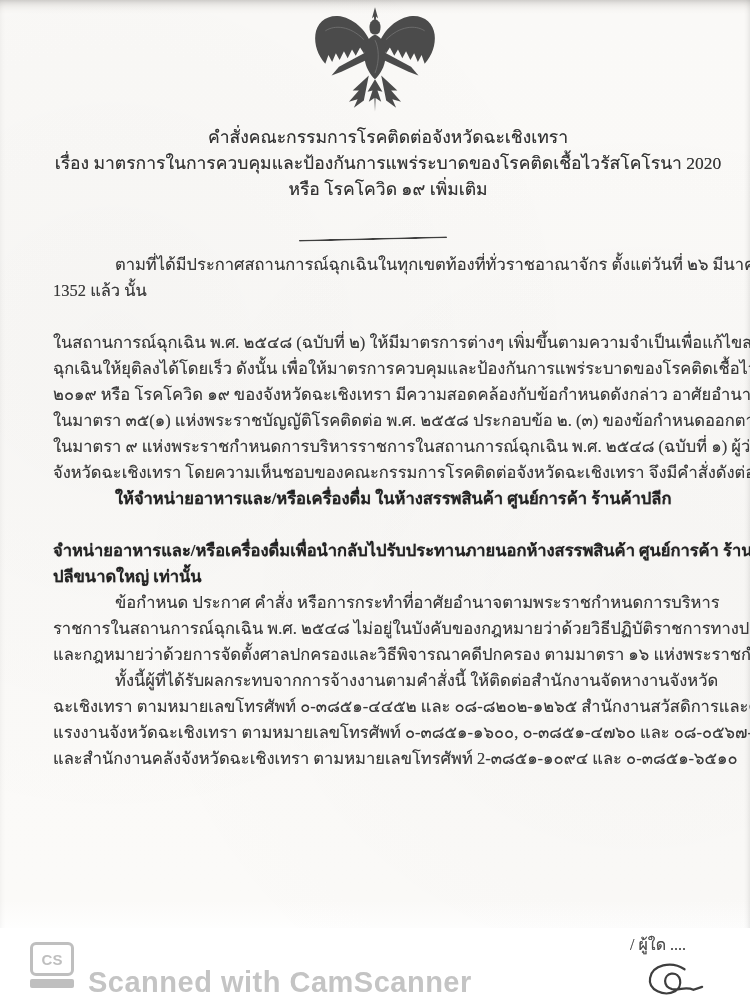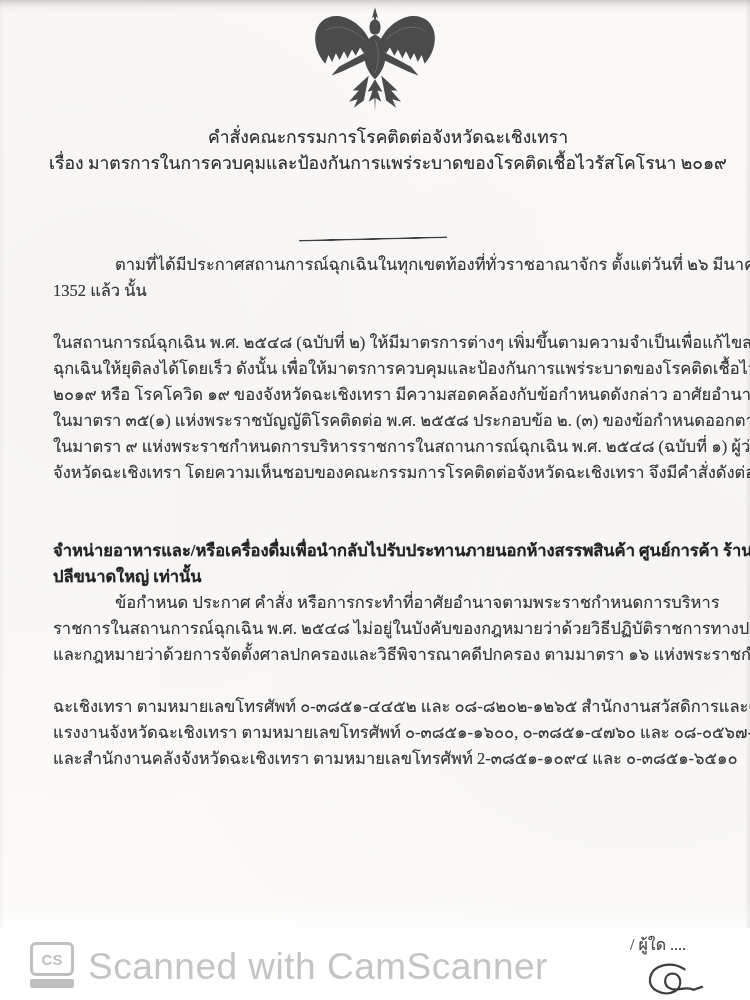--- a/index.html
+++ b/index.html
@@ -30,23 +30,23 @@
   .p1{margin-bottom:11px;}
   .p2{margin-bottom:21px;}
   .p3{margin-bottom:21px;font-weight:700;color:#232323;text-shadow:0 0 0.8px rgba(30,30,30,0.6);}
   .p4{margin-bottom:16px;}
   .scanbar{position:absolute;left:0;bottom:0;width:750px;height:72px;background:#ffffff;}
   .cs-icon{position:absolute;left:30px;top:942px;width:48px;height:46px;}
   .cs-box{width:38px;height:28px;border:3px solid #bfbfbf;border-radius:6px;
     display:flex;align-items:center;justify-content:center;
     font-family:Liberation Sans, sans-serif;font-weight:700;font-size:15px;color:#bfbfbf;}
   .cs-tray{width:44px;height:9px;background:#bfbfbf;border-radius:2px;margin-top:3px;}
-  .scan-text{position:absolute;left:88px;top:946px;
-    font-family:"Liberation Sans",sans-serif;font-size:37px;color:#c4c4c4;
-    letter-spacing:0.5px;white-space:nowrap;}
+  .scan-text{position:absolute;left:88px;top:966px;
+    font-family:"Liberation Sans",sans-serif;font-size:29px;color:#c4c4c4;
+    letter-spacing:0.5px;white-space:nowrap;font-weight:bold;}
   .annotation{position:absolute;left:630px;top:932px;width:115px;color:#4a4a4a;}
   .annotation .note-text{font-size:16px;white-space:nowrap;text-shadow:0 0 0.5px rgba(60,60,60,0.5);}
   .signature{margin-top:2px;margin-left:8px;width:74px;height:44px;}
 </style>
 </head>
 <body>
 
 <div class="canvas">
 
   <div class="emblem">
@@ -66,52 +66,53 @@
       <g stroke="#8a8a8a" stroke-width="1.2" fill="none" opacity="0.7">
         <path d="M30 40 C 45 30 70 32 92 54"></path>
         <path d="M190 40 C 175 30 150 32 128 54"></path>
         <path d="M110 55 C 116 66 118 88 110 108"></path>
       </g>
     </svg>
   </div>
 
   <div class="doc-header">
     <div class="h-line">คำสั่งคณะกรรมการโรคติดต่อจังหวัดฉะเชิงเทรา</div>
-    <div class="h-line">เรื่อง มาตรการในการควบคุมและป้องกันการแพร่ระบาดของโรคติดเชื้อไวรัสโคโรนา ๒๐๑๙</div>
+    <div class="h-line">เรื่อง มาตรการในการควบคุมและป้องกันการแพร่ระบาดของโรคติดเชื้อไวรัสโคโรนา 2020</div>
+    <div class="h-line">หรือ โรคโควิด ๑๙ เพิ่มเติม</div>
   </div>
 
   <div class="divider"></div>
 
   <div class="content">
     <p class="p1">
       <span class="line indent">ตามที่ได้มีประกาศสถานการณ์ฉุกเฉินในทุกเขตท้องที่ทั่วราชอาณาจักร ตั้งแต่วันที่ ๒๖ มีนาคม</span><br>
       <span class="line">1352 แล้ว นั้น</span>
     </p>
     <p class="p2">
       <br>
       <span class="line">ในสถานการณ์ฉุกเฉิน พ.ศ. ๒๕๔๘ (ฉบับที่ ๒) ให้มีมาตรการต่างๆ เพิ่มขึ้นตามความจำเป็นเพื่อแก้ไขสถานการณ์</span><br>
       <span class="line">ฉุกเฉินให้ยุติลงได้โดยเร็ว ดังนั้น เพื่อให้มาตรการควบคุมและป้องกันการแพร่ระบาดของโรคติดเชื้อไวรัสโคโรนา</span><br>
       <span class="line">๒๐๑๙ หรือ โรคโควิด ๑๙ ของจังหวัดฉะเชิงเทรา มีความสอดคล้องกับข้อกำหนดดังกล่าว อาศัยอำนาจตามความ</span><br>
       <span class="line">ในมาตรา ๓๕(๑) แห่งพระราชบัญญัติโรคติดต่อ พ.ศ. ๒๕๕๘ ประกอบข้อ ๒. (๓) ของข้อกำหนดออกตามความ</span><br>
       <span class="line">ในมาตรา ๙ แห่งพระราชกำหนดการบริหารราชการในสถานการณ์ฉุกเฉิน พ.ศ. ๒๕๔๘ (ฉบับที่ ๑) ผู้ว่าราชการ</span><br>
       <span class="line">จังหวัดฉะเชิงเทรา โดยความเห็นชอบของคณะกรรมการโรคติดต่อจังหวัดฉะเชิงเทรา จึงมีคำสั่งดังต่อไปนี้</span>
     </p>
     <p class="p3">
-      <br>
+      <span class="line indent">ให้จำหน่ายอาหารและ/หรือเครื่องดื่ม ในห้างสรรพสินค้า ศูนย์การค้า ร้านค้าปลีก</span><br>
       <br>
       <span class="line">จำหน่ายอาหารและ/หรือเครื่องดื่มเพื่อนำกลับไปรับประทานภายนอกห้างสรรพสินค้า ศูนย์การค้า ร้านค้า</span><br>
       <span class="line">ปลีขนาดใหญ่ เท่านั้น</span>
     </p>
     <p class="p4">
       <span class="line indent">ข้อกำหนด ประกาศ คำสั่ง หรือการกระทำที่อาศัยอำนาจตามพระราชกำหนดการบริหาร</span><br>
       <span class="line">ราชการในสถานการณ์ฉุกเฉิน พ.ศ. ๒๕๔๘ ไม่อยู่ในบังคับของกฎหมายว่าด้วยวิธีปฏิบัติราชการทางปกครอง</span><br>
       <span class="line">และกฎหมายว่าด้วยการจัดตั้งศาลปกครองและวิธีพิจารณาคดีปกครอง ตามมาตรา ๑๖ แห่งพระราชกำหนด</span><br>
     </p>
     <p class="p5">
-      <br>
+      <span class="line indent">ทั้งนี้ผู้ที่ได้รับผลกระทบจากการจ้างงานตามคำสั่งนี้ ให้ติดต่อสำนักงานจัดหางานจังหวัด</span><br>
       <span class="line">ฉะเชิงเทรา ตามหมายเลขโทรศัพท์ ๐-๓๘๕๑-๔๔๕๒ และ ๐๘-๘๒๐๒-๑๒๖๕ สำนักงานสวัสดิการและคุ้มครอง</span><br>
       <span class="line">แรงงานจังหวัดฉะเชิงเทรา ตามหมายเลขโทรศัพท์ ๐-๓๘๕๑-๑๖๐๐, ๐-๓๘๕๑-๔๗๖๐ และ ๐๘-๐๕๖๗-๓๐๓๕</span><br>
       <span class="line">และสำนักงานคลังจังหวัดฉะเชิงเทรา ตามหมายเลขโทรศัพท์ 2-๓๘๕๑-๑๐๙๔ และ ๐-๓๘๕๑-๖๕๑๐</span>
     </p>
   </div>
 
   <div class="scanbar"></div>
 
   <div class="cs-icon">
     <div class="cs-box">CS</div>

